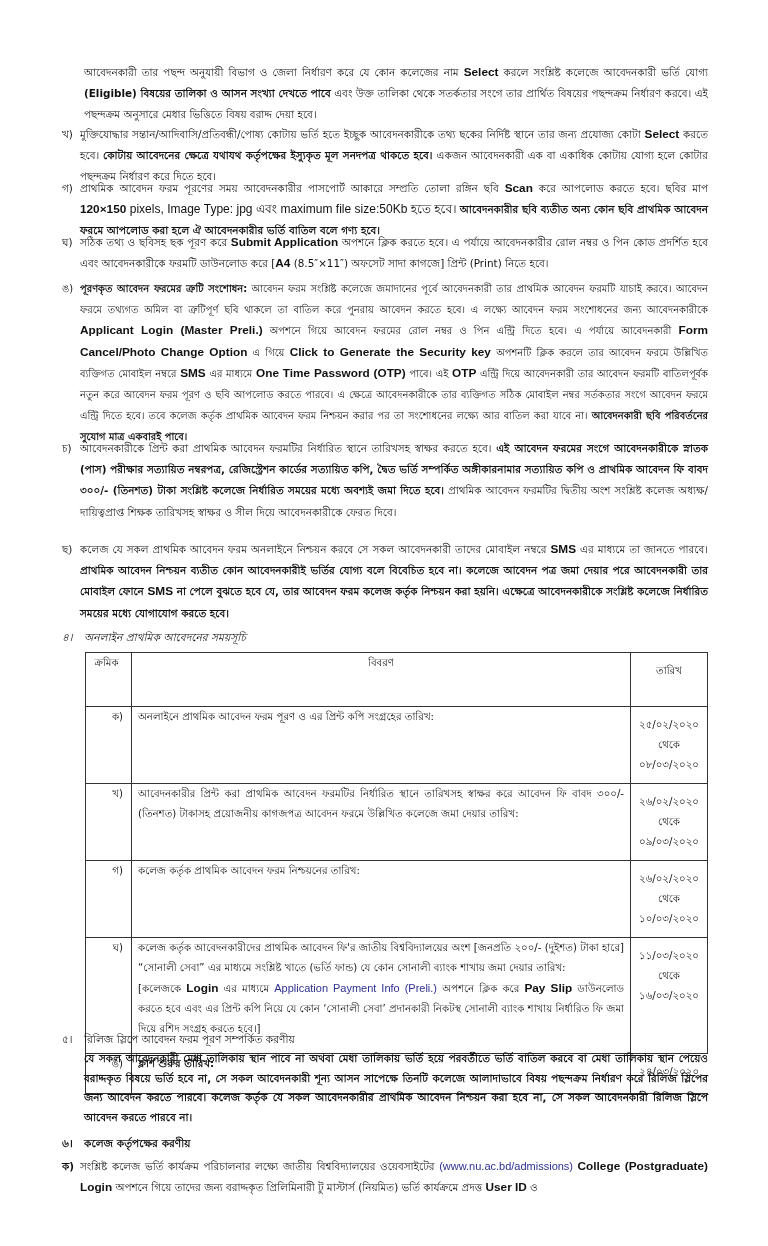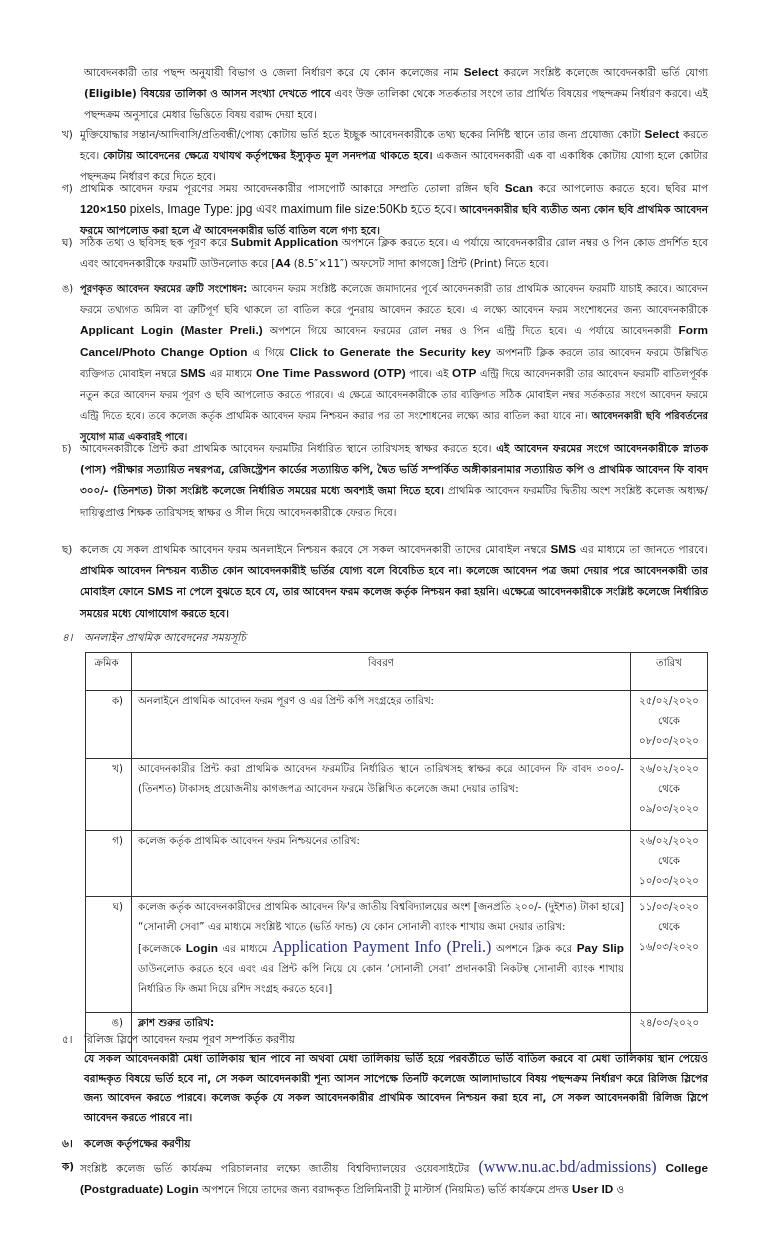--- a/index.html
+++ b/index.html
@@ -6,36 +6,36 @@
   body {
     width: 768px; height: 1246px; overflow: hidden; position: relative;
     font-family: "DejaVu Sans", "Liberation Sans", sans-serif;
     color: #111111;
   }
   .page { position: absolute; left: 0; top: 0; width: 768px; height: 1246px; }
   .txt { font-size: 10.4px; line-height: 21.2px; text-align: justify; }
   .b { font-weight: bold; }
   .en { font-family: "Liberation Sans", sans-serif; font-weight: bold; font-size: 11.8px; }
   .enr { font-family: "Liberation Sans", sans-serif; font-size: 12px; }
-  .link { color: #2e3192; font-family: Liberation Serif, serif; font-size: 16px; }
+  .link { color: #2e3192; font-family: Liberation Sans, sans-serif; font-size: 11px; }
   .cont { position: absolute; left: 84px; width: 624px; }
   .item { position: absolute; left: 62px; width: 646px; }
   .item .mark { position: absolute; left: 0; top: 0; width: 22px; }
   .item .body { margin-left: 18px; }
   .section-h { position: absolute; left: 62px; font-size: 10.6px; line-height: 18px; }
   .section-h .num { display: inline-block; width: 22px; }
 
   table.sched {
     position: absolute; left: 85px; top: 652px; width: 623px;
     border-collapse: collapse; table-layout: fixed;
     font-size: 10.2px; line-height: 20px;
   }
   table.sched td { border: 1px solid #333; vertical-align: top; padding: 0 6px; }
   table.sched td.c1 { width: 33px; text-align: right; padding-right: 8px; }
-  table.sched td.c3 { width: 68px; text-align: center; padding: 0 4px; }
+  table.sched td.c3 { width: 68px; text-align: center; padding: 8px 4px; }
   table.sched td.c2 { text-align: justify; }
   table.sched tr.head td { text-align: center; height: 37px; }
   table.sched tr.head td.c1 { text-align: center; padding-left: 4px; }
   table.sched .date-line { display: block; }
   table.sched tr.last td.c3 { border-right: none; }
 </style>
 </head>
 <body>
 
 <div class="page">

